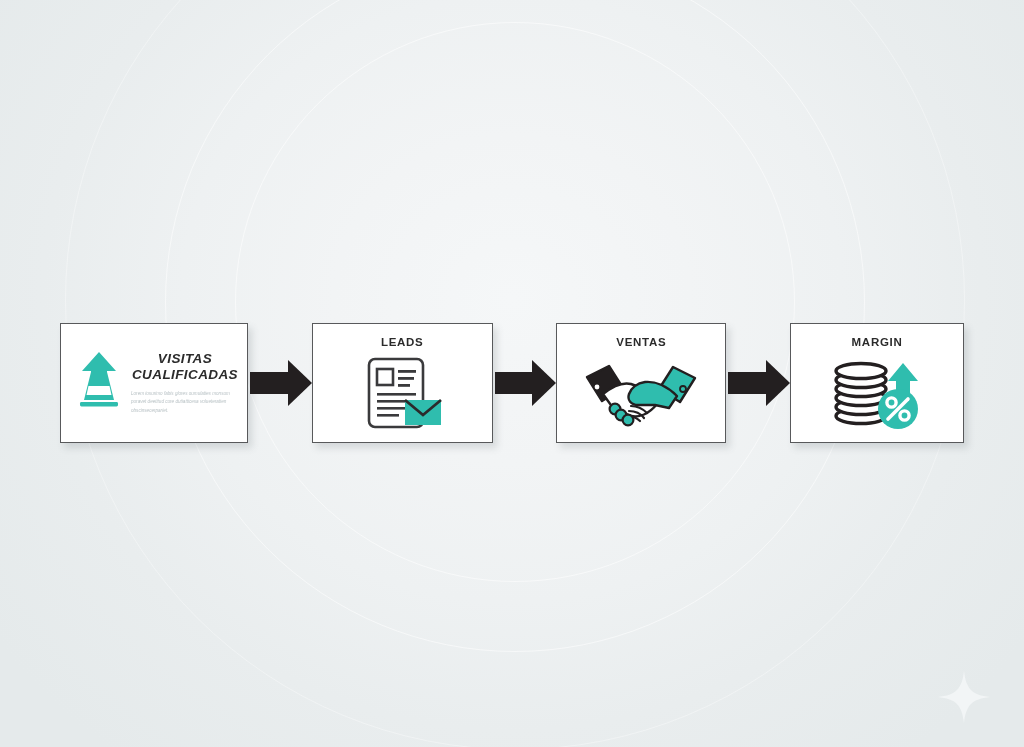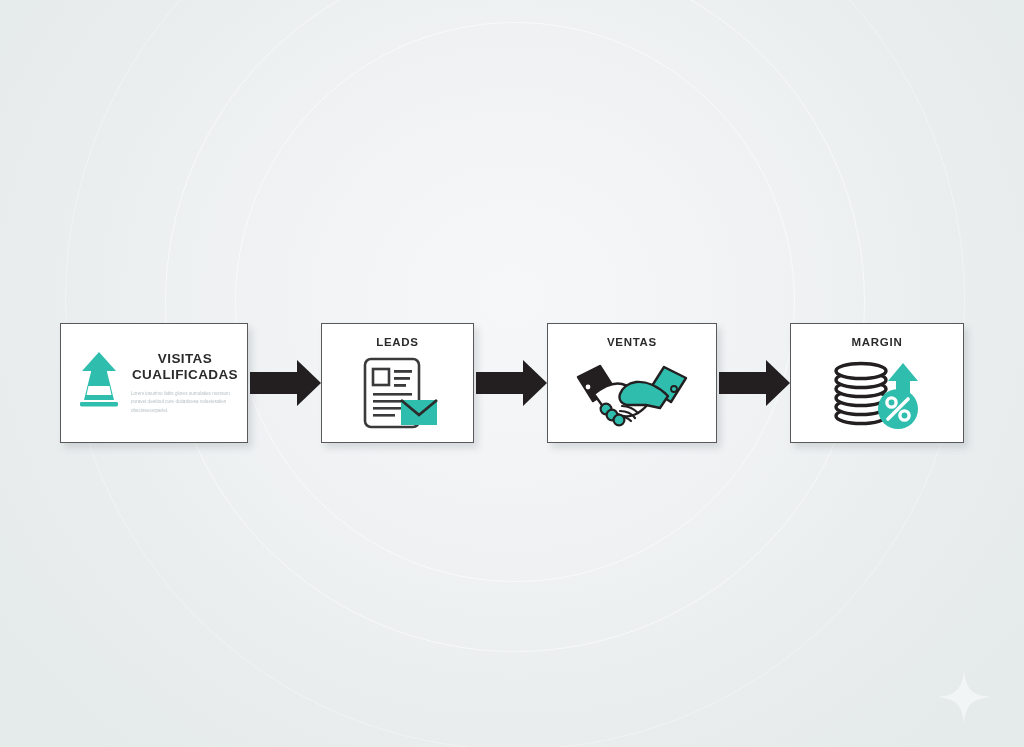--- a/index.html
+++ b/index.html
@@ -52,21 +52,21 @@
     background: #ffffff;
     border: 1.5px solid #58595b;
     box-shadow: 4px 5px 7px rgba(80,90,95,0.17);
     height: 120px;
     flex: 0 0 auto;
     display: flex;
     flex-direction: column;
     align-items: center;
   }
   .card.c1 { width: 188px; }
-  .card.c2 { width: 153px; }
+  .card.c2 { width: 181px; }
   .card.c3 { width: 170px; }
   .card.c4 { width: 174px; justify-content: center; }
 
   
   .arrow {
     flex: 1 1 auto;
     height: 46px;
     position: relative;
     display: flex;
     align-items: center;
@@ -93,20 +93,21 @@
   }
 
   
   .c1 .inner {
     display: flex;
     align-items: center;
     width: 100%;
     height: 100%;
     padding: 0 8px 0 12px;
     gap: 6px;
+    font-style: italic;
   }
   .c1 .icon-wrap { flex: 0 0 auto; }
   .c1 .text-wrap { flex: 1 1 auto; text-align: center; }
 
   .title-1 {
     font-size: 13.5px;
     font-weight: bold;
     color: #2b2b2b;
     letter-spacing: 0.4px;
     line-height: 1.18;

